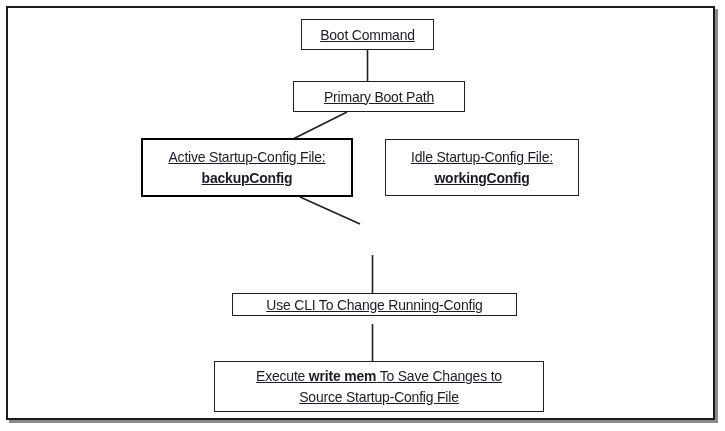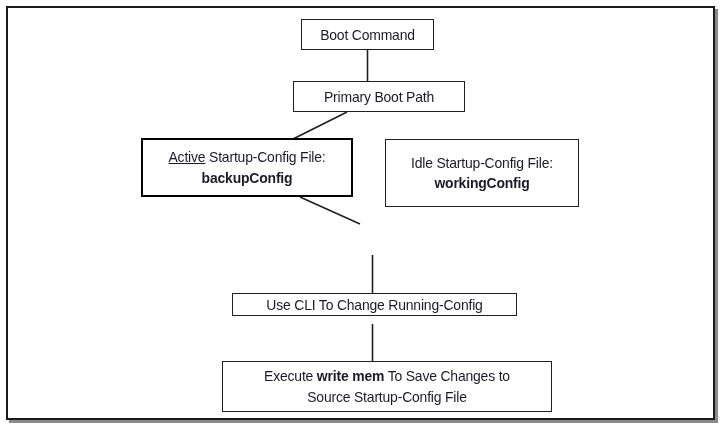--- a/index.html
+++ b/index.html
@@ -61,44 +61,45 @@
     display: flex;
     align-items: center;
     justify-content: center;
     text-align: center;
     color: #1b1b28;
     font-family: "Liberation Sans", sans-serif;
     font-size: 15px;
     line-height: 1.18;
     letter-spacing: -0.2px;
     transform-origin: center center;
+    text-decoration: underline;
   }
   .node .label {
     display: block;
     width: 100%;
     padding: 0 6px;
     box-sizing: border-box;
     transform: scaleX(0.93);
   }
   .node.thick {
     border-width: 2px;
     border-color: #000000;
   }
 
   .u { text-decoration: underline; }
   .b { font-weight: bold; }
 
   
   #node-boot-command   { left: 301px; top: 19px;  width: 133px; height: 31px; }
   #node-primary-boot   { left: 293px; top: 81px;  width: 172px; height: 31px; }
   #node-active-config  { left: 141px; top: 138px; width: 212px; height: 59px; }
-  #node-idle-config    { left: 385px; top: 139px; width: 194px; height: 68px; justify-content: flex-end; }
+  #node-idle-config    { left: 385px; top: 139px; width: 194px; height: 57px; justify-content: flex-end; }
   #node-running-config { left: 243px; top: 224px; width: 262px; height: 31px; }
   #node-use-cli        { left: 232px; top: 293px; width: 285px; height: 23px; }
-  #node-write-mem      { left: 214px; top: 361px; width: 330px; height: 51px; margin-left: 8px; }
+  #node-write-mem      { left: 214px; top: 361px; width: 330px; height: 51px; }
 
   #node-active-config .label,
   #node-idle-config .label,
   #node-write-mem .label { line-height: 1.35; }
 </style>
 </head>
 <body>
 
 <div id="diagram-root">
 

